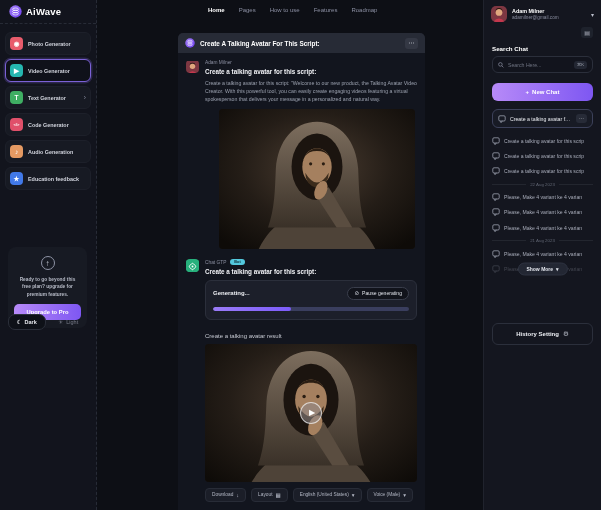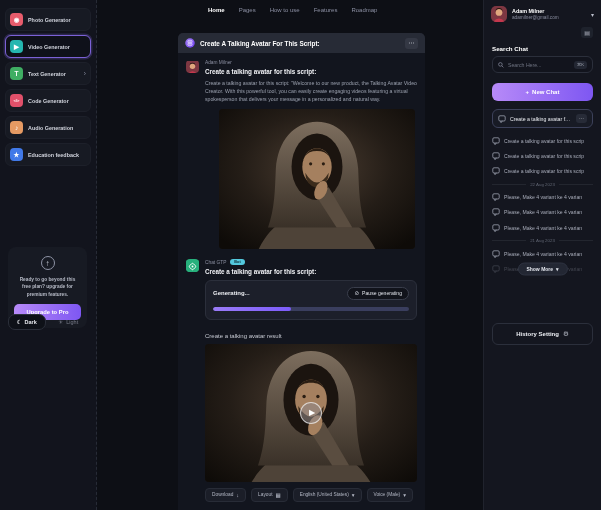--- a/index.html
+++ b/index.html
@@ -149,20 +149,26 @@
 
   <nav class="topnav">
     <span class="nav-item active">Home</span>
     <span class="nav-item">Pages</span>
     <span class="nav-item">How to use</span>
     <span class="nav-item">Features</span>
     <span class="nav-item">Roadmap</span>
   </nav>
 
   <aside class="leftcol">
+    <div class="logo-row">
+      <svg width="13" height="13" viewBox="0 0 20 20">
+          <use href="#logo-mark"></use>
+        </svg>
+      <span class="logo-text">AiWave</span>
+    </div>
     <div class="side-items">
       <div class="side-item">
         <span class="tile" style="background: rgb(232, 92, 108);">◉</span>
         <span class="side-label">Photo Generator</span>
       </div>
       <div class="side-item active">
         <span class="tile" style="background: rgb(37, 182, 176);">▶</span>
         <span class="side-label">Video Generator</span>
       </div>
       <div class="side-item">

